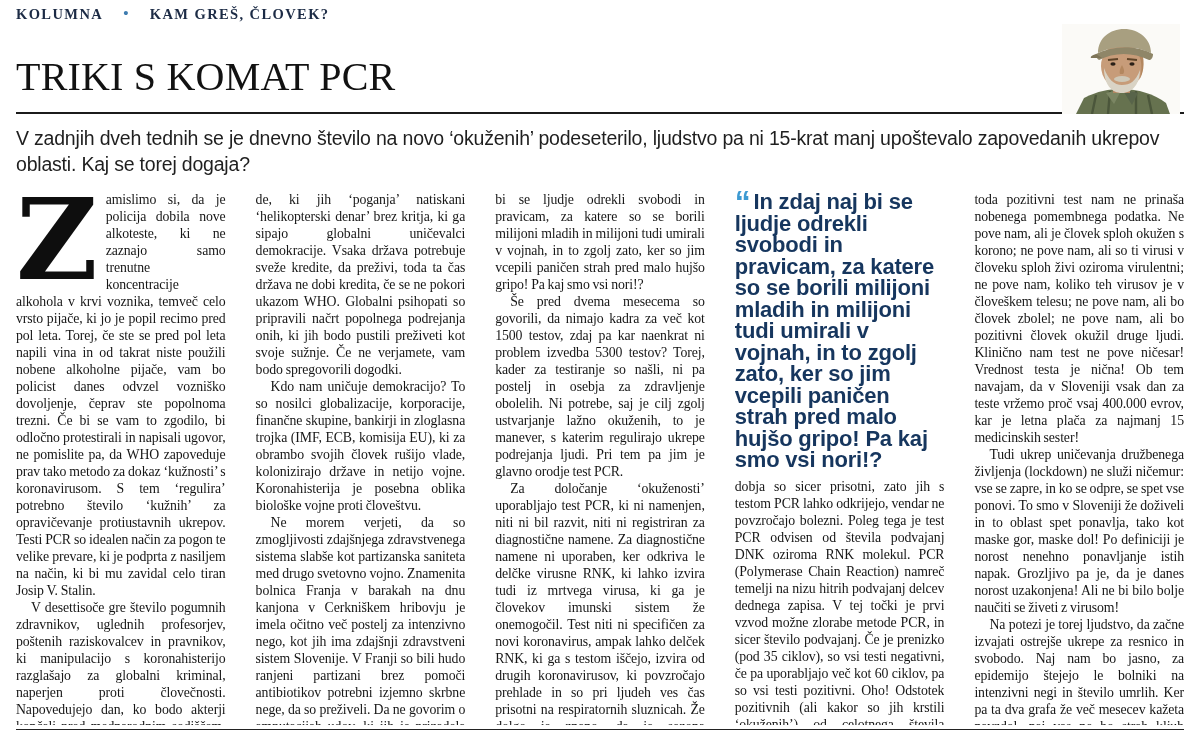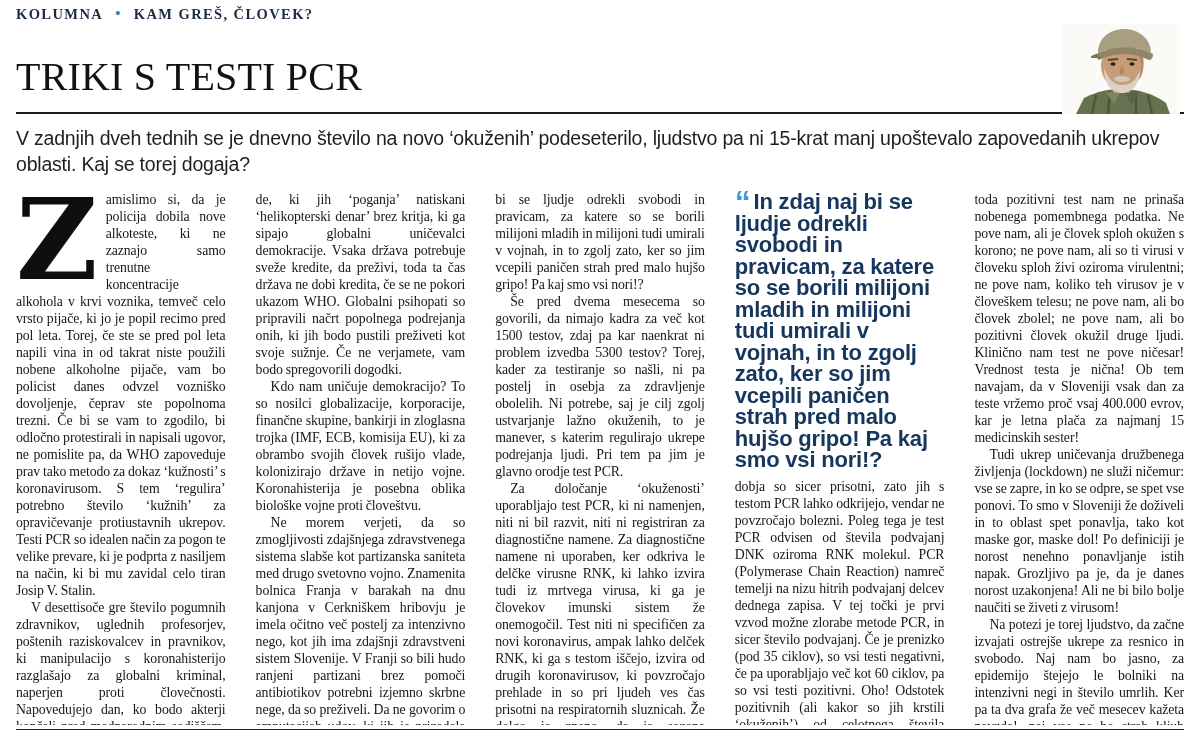--- a/index.html
+++ b/index.html
@@ -14,21 +14,21 @@
     padding:0 16px;
   }
   
   .kicker-row{
     padding-top:6px;
     font-family:"Liberation Serif","DejaVu Serif",serif;
     font-weight:700;
     font-size:14.5px;
     letter-spacing:1.4px;
     color:#1c2b45;
-    display:flex;align-items:flex-start;gap:12px;
+    display:flex;align-items:flex-start;gap:20px;
   }
   .kicker-dot{color:#3e7cb0;font-size:15px;line-height:1;}
   .author{
     position:absolute;top:22px;right:20px;
     font-family:"Liberation Serif","DejaVu Serif",serif;
     font-weight:700;font-size:12px;letter-spacing:1.6px;
     color:#1c6fad;
   }
   .photo{
     position:absolute;top:24px;right:20px;
@@ -129,21 +129,21 @@
       <path d="M46,36 L56,35 M65,35 L75,36" stroke="#5d4328" stroke-width="2" fill="none"></path>
 
       <path d="M60,41 C62,45 63,48 61,50 L58,50 C57,48 58,44 60,41 Z" fill="#b3875f"></path>
 
       <path d="M36,29 C36,14 48,5 62,5 C77,5 89,15 89,29 C72,21 52,21 36,29 Z" fill="#a89f80"></path>
       <path d="M34,30 C52,21 74,21 91,30 C91,34 89,36 87,36 C71,28 52,28 37,36 C35,35 34,33 34,30 Z" fill="#8f8668"></path>
       <path d="M34,30 C30,31 28,33 29,34 L40,34 Z" fill="#7d7458"></path>
     </svg>
   </div>
 
-  <h1 class="headline">TRIKI S TESTI PCR</h1>
+  <h1 class="headline">TRIKI S KOMAT PCR</h1>
 
   <div class="rule"></div>
 
   <p class="lead">V zadnjih dveh tednih se je dnevno število na novo ‘okuženih’ podeseterilo, ljudstvo pa ni 15-krat manj upoštevalo zapovedanih ukrepov oblasti. Kaj se torej dogaja?</p>
 
   <div class="columns">
       <div class="col">
         <p class="plain"><span class="dropcap">Z</span>amislimo si, da je policija dobila nove alkoteste, ki ne zaznajo samo trenutne koncentracije alkohola v krvi voznika, temveč celo vrsto pijače, ki jo je popil recimo pred pol leta. Torej, če ste se pred pol leta napili vina in od takrat niste použili nobene alkoholne pijače, vam bo policist danes odvzel vozniško dovoljenje, čeprav ste popolnoma trezni. Če bi se vam to zgodilo, bi odločno protestirali in napisali ugovor, ne pomislite pa, da WHO zapoveduje prav tako metodo za dokaz ‘kužnosti’ s koronavirusom. S tem ‘regulira’ potrebno število ‘kužnih’ za opravičevanje protiustavnih ukrepov. Testi PCR so idealen način za pogon te velike prevare, ki je podprta z nasiljem na način, ki bi mu zavidal celo tiran Josip V. Stalin.</p>
         <p class="indent">V desettisoče gre število pogumnih zdravnikov, uglednih profesorjev, poštenih raziskovalcev in pravnikov, ki manipulacijo s koronahisterijo razglašajo za globalni kriminal, naperjen proti človečnosti. Napovedujejo dan, ko bodo akterji končali pred mednarodnim sodiščem. Tem pokvarjencem je vseeno za naše zdravje, njihov cilj je preoblikovanje sveta! Ideolog histerije je zločinska WHO, izvajalke so vla-</p>
       </div>

